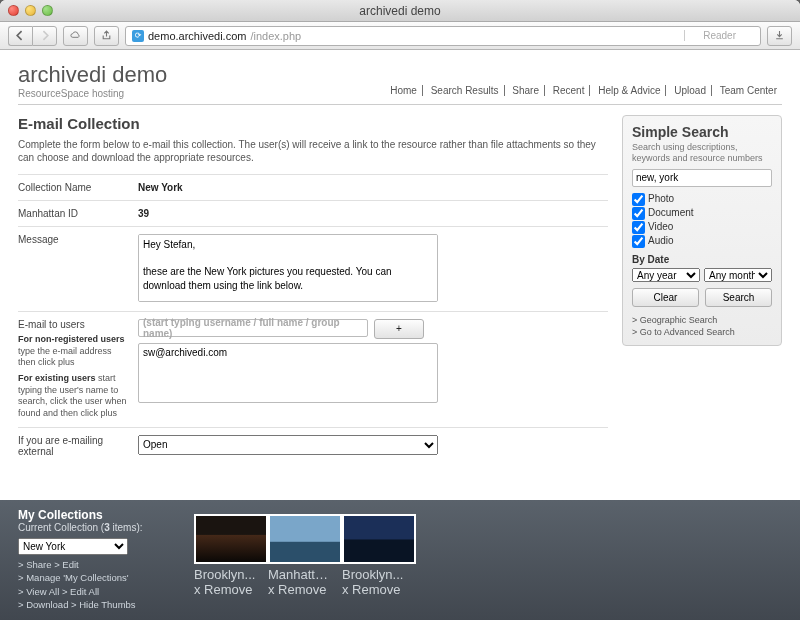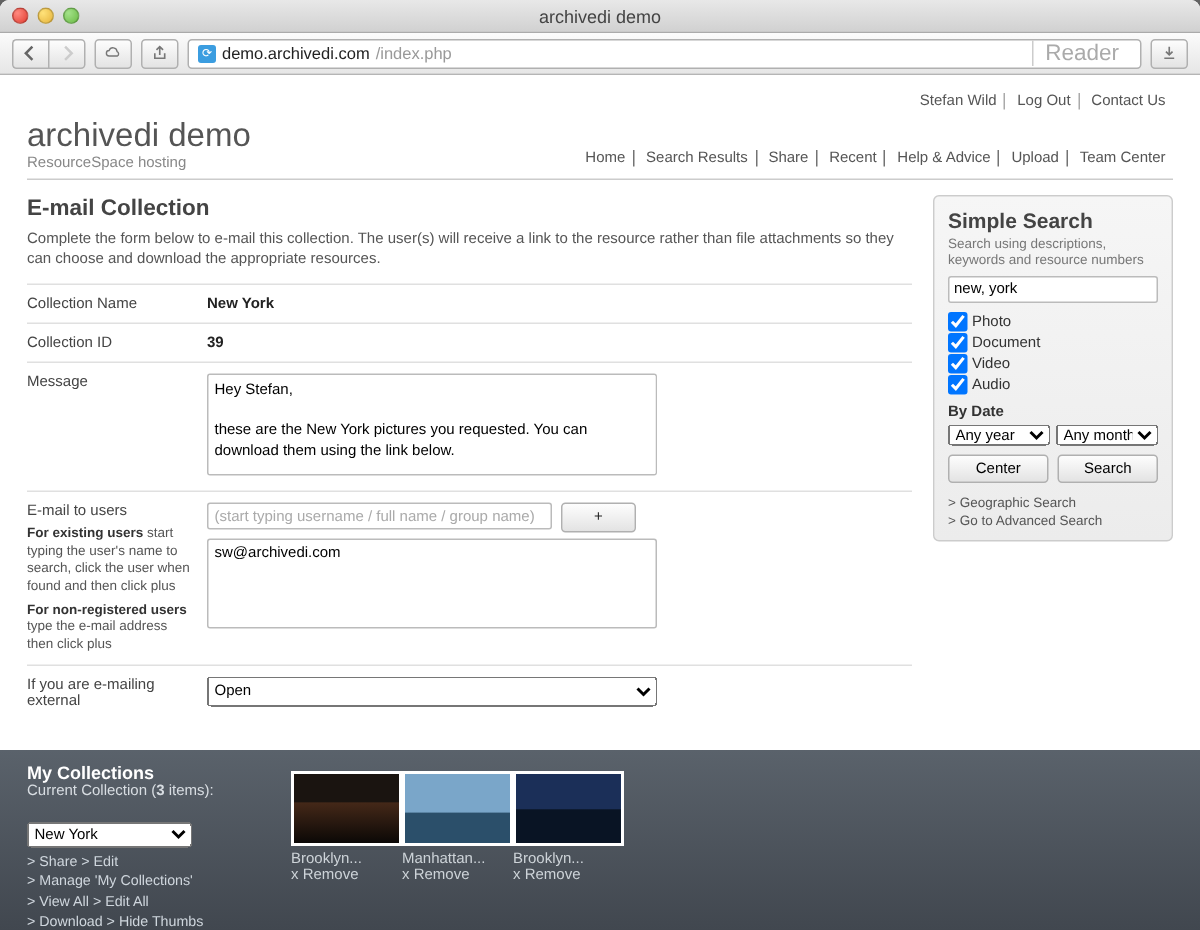--- a/index.html
+++ b/index.html
@@ -15,21 +15,21 @@
 .toolbar { height: 28px; background: linear-gradient(#fbfbfb,#e6e6e6); border-bottom: 1px solid #b5b5b5; display: flex; align-items: center; padding: 0 8px; gap: 6px; }
 .tb-btn { height: 20px; background: linear-gradient(#fdfdfd,#e3e3e3); border: 1px solid #b0b0b0; border-radius: 3px; display: flex; align-items: center; justify-content: center; padding: 0 6px; color: #555; font-size: 10px; }
 .tb-btn.disabled { color: #bbb; }
 .tb-seg { display: flex; }
 .tb-seg .tb-btn:first-child { border-radius: 3px 0 0 3px; border-right: 0; }
 .tb-seg .tb-btn:last-child { border-radius: 0 3px 3px 0; }
 .urlbar { flex: 1; height: 20px; background: #fff; border: 1px solid #b0b0b0; border-radius: 3px; display: flex; align-items: center; padding: 0 6px; font-size: 11px; color: #333; gap: 4px; }
 .url-fav { width: 12px; height: 12px; border-radius: 2px; background: #3b9de0; display:flex; align-items:center; justify-content:center; color:#fff; font-size:8px; }
 .url-dom { color: #222; }
 .url-path { color: #999; }
-.reader { color: #aaa; padding: 0 8px; border-left: 1px solid #ccc; font-size: 15px; }
+.reader { color: #aaa; padding: 0 18px; border-left: 1px solid #ccc; font-size: 10px; }
 .content { height: 570px; overflow: hidden; background: #fff; }
 .page { padding: 12px 18px 0 18px; position: relative; height: 100%; }
 .topnav { text-align: right; font-size: 10px; color: #555; margin-bottom: 4px; }
 .topnav span { padding: 0 5px; border-right: 1px solid #aaa; cursor: pointer; }
 .topnav span:last-child { border-right: 0; }
 .sitetitle { font-size: 22px; color: #555; font-weight: normal; }
 .sitestrap { font-size: 10px; color: #888; }
 .secnav { text-align: right; font-size: 10px; color: #555; margin-top: -14px; }
 .secnav span { padding: 0 5px; border-right: 1px solid #737373; cursor: pointer; }
 .secnav span:last-child { border-right: 0; }
@@ -38,47 +38,47 @@
 .col-left { flex: 1; }
 .col-right { width: 160px; }
 h2.pgtitle { font-size: 15px; font-weight: bold; color: #444; margin-bottom: 6px; }
 .intro { font-size: 10px; color: #555; margin-bottom: 10px; line-height: 1.3; }
 .formrow { display: flex; border-top: 1px solid #e0e0e0; padding: 7px 0; font-size: 10px; }
 .formrow .lbl { width: 120px; color: #444; padding-right: 8px; }
 .formrow .val { flex: 1; color: #222; font-weight: bold; }
 .formrow textarea, .formrow input[type=text], .formrow .fakeinput { font-family: inherit; font-size: 10px; border: 1px solid #bbb; border-radius: 2px; padding: 3px 4px; background: #fff; resize: none; font-weight: normal; }
 .formrow textarea.msg { width: 300px; height: 68px; line-height: 1.35; }
 .formrow .userinput-row { display: flex; gap: 6px; margin-bottom: 4px; }
-.formrow .fakeinput { width: 230px; height: 18px; color: #aaa; display:flex; align-items:center; }
+.formrow .fakeinput { width: 230px; height: 18px; color: #aaa; display:flex; align-items:center;font-weight:bold; }
 .formrow .plusbtn { width: 50px; height: 20px; background: linear-gradient(#fdfdfd,#e3e3e3); border: 1px solid #b0b0b0; border-radius: 3px; text-align: center; line-height: 18px; }
 .formrow textarea.users { width: 300px; height: 60px; }
 .formrow .lbl .sub { color: #555; font-weight: normal; font-size: 9px; line-height: 1.3; display: block; margin-top: 4px; }
 .formrow .lbl .sub b { color: #333; }
 .formrow select.access { width: 300px; height: 20px; font-size: 10px; }
 .searchbox { background: linear-gradient(#f6f6f6,#ececec); border: 1px solid #ccc; border-radius: 4px; padding: 8px 9px; font-size: 10px; }
 .searchbox h3 { font-size: 14px; color: #444; margin-bottom: 2px; }
 .searchbox .desc { color: #777; font-size: 9px; line-height: 1.2; margin-bottom: 5px; }
 .searchbox input[type=text] { width: 100%; height: 18px; border: 1px solid #bbb; border-radius: 2px; padding: 3px 3px; font-size: 10px; margin-bottom: 5px; }
 .searchbox label { display: block; color: #333; margin: 1px 0; }
 .searchbox label input { margin-right: 3px; vertical-align: middle; }
 .searchbox .bydate { font-weight: bold; margin: 6px 0 3px 0; color: #333; }
 .searchbox .dategrp { display: flex; gap: 4px; margin-bottom: 6px; }
 .searchbox select { font-size: 10px; height: 14px; }
 .searchbox .btnrow { display: flex; gap: 6px; margin-bottom: 8px; }
 .searchbox .btn { flex: 1; height: 19px; background: linear-gradient(#fdfdfd,#e3e3e3); border: 1px solid #b0b0b0; border-radius: 3px; font-size: 10px; }
 .searchbox .slink { color: #555; font-size: 9px; display: block; margin-top: 2px; }
 .footer { position: absolute; left: 0; right: 0; bottom: 0; height: 120px; background: linear-gradient(#5a626b,#41474f); color: #d8dde2; padding: 8px 18px; display: flex; gap: 16px; }
 .footer .mycoll { width: 160px; font-size: 10px; }
 .footer .mycoll h4 { font-size: 12px; color: #fff; font-weight: bold; }
-.footer .mycoll .cur { font-size: 10px; margin-bottom: 15px; }
+.footer .mycoll .cur { font-size: 10px; margin-bottom: 5px; }
 .footer .mycoll select { width: 110px; font-size: 10px; height: 17px; }
 .footer .mycoll .links { margin-top: 3px; font-size: 9.5px; line-height: 1.4; }
 .footer .mycoll .links span { color: #cfd6dd; cursor: pointer; }
 .footer .thumbs { display: flex; gap: 10px; align-items: flex-start; padding-top: 6px; }
-.thumb { width: 64px; font-size: 10px; color: #cdd3d8; }
+.thumb { width: 64px; font-size: 13px; color: #cdd3d8; }
 .thumb .img { width: 74px; height: 50px; border: 2px solid #fff; background: #223; margin-bottom: 3px; }
 .thumb .img.sky1 { background: linear-gradient(#1a1410 40%, #442818 42%, #0b0806); }
 .thumb .img.sky2 { background: linear-gradient(#7aa6c9 55%, #2b4f6a 57%); }
 .thumb .img.sky3 { background: linear-gradient(#1b2f58 50%, #091424 52%); }
 .thumb .cap { white-space: nowrap; overflow: hidden; text-overflow: ellipsis; }
 .thumb .rm { cursor: pointer; }
 svg.ic { width: 11px; height: 11px; }
 </style>
 </head>
 <body>
@@ -125,25 +125,20 @@
     </div>
     <div class="tb-btn">
         <svg class="ic" viewBox="0 0 10 10">
           <path d="M5 1v5M3 4l2 2 2-2M2 8h6" fill="none" stroke="#777" stroke-width="1"></path>
         </svg>
       </div>
   </div>
 
   <div class="content">
     <div class="page">
-      <div class="topnav">
-        <span>Stefan Wild</span>
-        <span>Log Out</span>
-        <span>Contact Us</span>
-      </div>
       <h1 class="sitetitle">archivedi demo</h1>
       <div class="sitestrap">ResourceSpace hosting</div>
       <div class="secnav">
         <span>Home</span>
         <span>Search Results</span>
         <span>Share</span>
         <span>Recent</span>
         <span>Help &amp; Advice</span>
         <span>Upload</span>
         <span>Team Center</span>
@@ -153,36 +148,36 @@
       <div class="main">
         <div class="col-left">
           <h2 class="pgtitle">E-mail Collection</h2>
           <p class="intro">Complete the form below to e-mail this collection. The user(s) will receive a link to the resource rather than file attachments so they can choose and download the appropriate resources.</p>
 
           <div class="formrow">
             <div class="lbl">Collection Name</div>
             <div class="val">New York</div>
           </div>
           <div class="formrow">
-            <div class="lbl">Collection ID</div>
+            <div class="lbl">Manhattan ID</div>
             <div class="val">39</div>
           </div>
           <div class="formrow">
             <div class="lbl">Message</div>
             <div class="val"><textarea class="msg" style="">Hey Stefan,
 
 these are the New York pictures you requested. You can download them using the link below.
 
 Best regards</textarea></div>
           </div>
           <div class="formrow">
             <div class="lbl">
               <span>E-mail to users</span>
+              <span class="sub"><b>For non-registered users</b><span> type the e-mail address then click plus</span></span>
               <span class="sub"><b>For existing users</b><span> start typing the user's name to search, click the user when found and then click plus</span></span>
-              <span class="sub"><b>For non-registered users</b><span> type the e-mail address then click plus</span></span>
             </div>
             <div class="val" style="font-weight:normal">
               <div class="userinput-row">
                 <div class="fakeinput">(start typing username / full name / group name)</div>
                 <div class="plusbtn">+</div>
               </div>
               <textarea class="users" style="">sw@archivedi.com</textarea>
             </div>
           </div>
           <div class="formrow">
@@ -203,21 +198,21 @@
             <label><input type="checkbox" checked="" style=""><span>Photo</span></label>
             <label><input type="checkbox" checked="" style=""><span>Document</span></label>
             <label><input type="checkbox" checked="" style=""><span>Video</span></label>
             <label><input type="checkbox" checked="" style=""><span>Audio</span></label>
             <div class="bydate">By Date</div>
             <div class="dategrp">
               <select style="width:68px"><option>Any year</option></select>
               <select style="width:68px"><option>Any month</option></select>
             </div>
             <div class="btnrow">
-              <button class="btn">Center</button>
+              <button class="btn">Clear</button>
               <button class="btn">Search</button>
             </div>
             <span class="slink">&gt; Geographic Search</span>
             <span class="slink">&gt; Go to Advanced Search</span>
           </div>
         </div>
       </div>
 
       <div class="footer">
         <div class="mycoll">

